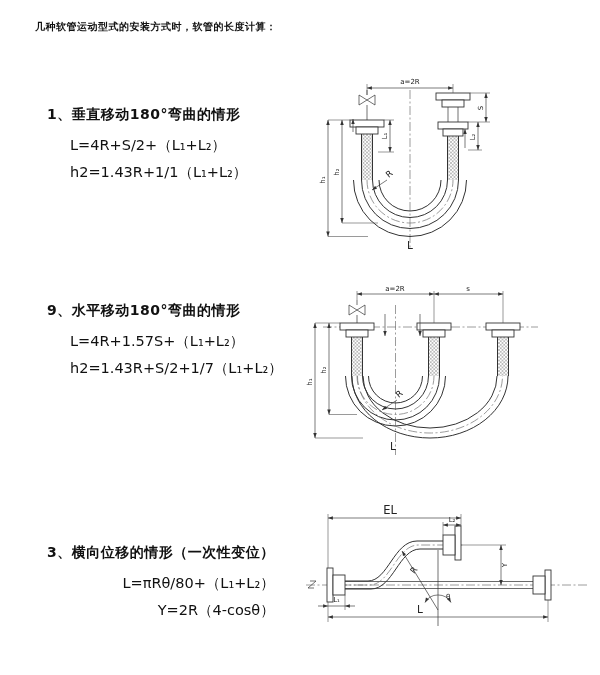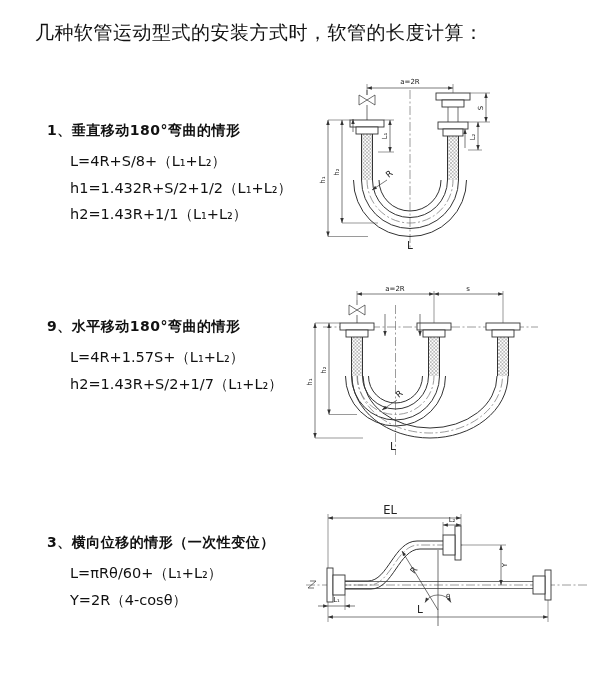--- a/index.html
+++ b/index.html
@@ -2,25 +2,25 @@
 <html><head>
 <meta charset="utf-8">
 <style>
   html,body{margin:0;padding:0;}
   body{
     width:600px;height:675px;position:relative;background:#ffffff;
     font-family:"DejaVu Sans","Liberation Sans",sans-serif;color:#111;
     overflow:hidden;
   }
   .page-title{
-    position:absolute;left:35px;top:20px;font-size:19px;font-weight:normal;
+    position:absolute;left:35px;top:20px;font-size:10px;font-weight:bold;
     letter-spacing:.5px;white-space:nowrap;
   }
   .section{position:absolute;left:47px;}
-  .sec-heading{font-size:14px;font-weight:bold;letter-spacing:.5px;margin:16px 0 8px 0;white-space:nowrap;}
+  .sec-heading{font-size:14px;font-weight:bold;letter-spacing:.5px;margin:0 0 8px 0;white-space:nowrap;}
   .formula{font-size:14.5px;line-height:26.5px;padding-left:23px;white-space:nowrap;}
   .diagram{position:absolute;}
   .diagram svg{display:block;width:100%;height:100%;}
   
   .hw{stroke:#333;stroke-width:1;fill:none;}
   .fl{fill:#fff;stroke:#333;stroke-width:.9;}
   .dl{stroke:#444;stroke-width:.7;fill:none;}
   .ext{stroke:#555;stroke-width:.6;fill:none;}
   .cl{stroke:#666;stroke-width:.65;fill:none;stroke-dasharray:9 2.5 2 2.5;}
   .th{stroke:#333;stroke-width:.7;fill:none;}
@@ -31,34 +31,33 @@
   .tL{font-size:10.5px;}
   .tEL{font-size:11.5px;}
 </style>
 </head>
 <body>
 
 <div class="page-title">几种软管运动型式的安装方式时，软管的长度计算：</div>
 
 <div class="section" style="top:106px;">
   <div class="sec-heading">1、垂直移动180°弯曲的情形</div>
-  <div class="formula">L=4R+S/8+（L₁+L₂）</div>
-  <div class="formula">h1=1.432R+S/2+1/2（L₁+L₂）</div>
+  <div class="formula">L=4R+S/2+（L₁+L₂）</div>
   <div class="formula">h2=1.43R+1/1（L₁+L₂）</div>
 </div>
 
 <div class="section" style="top:302px;">
   <div class="sec-heading">9、水平移动180°弯曲的情形</div>
   <div class="formula">L=4R+1.57S+（L₁+L₂）</div>
   <div class="formula">h2=1.43R+S/2+1/7（L₁+L₂）</div>
 </div>
 
-<div class="section" style="top:518px;">
+<div class="section" style="top:544px;text-align:right;">
   <div class="sec-heading">3、横向位移的情形（一次性变位）</div>
-  <div class="formula">L=πRθ/60+（L₁+L₂）</div>
+  <div class="formula">L=πRθ/80+（L₁+L₂）</div>
   <div class="formula">Y=2R（4-cosθ）</div>
 </div>
 
 <div class="diagram" style="left:318px;top:72px;width:277px;height:190px;">
 <svg viewBox="0 0 277 190" xmlns="http://www.w3.org/2000/svg">
   <defs>
     <marker id="ar1" markerWidth="8" markerHeight="6" refX="7.5" refY="3" orient="auto-start-reverse">
       <path d="M0.5,0.5 L7.5,3 L0.5,5.5 Z" fill="#333"></path>
     </marker>
     <pattern id="br1" width="3.5" height="3.5" patternUnits="userSpaceOnUse">

